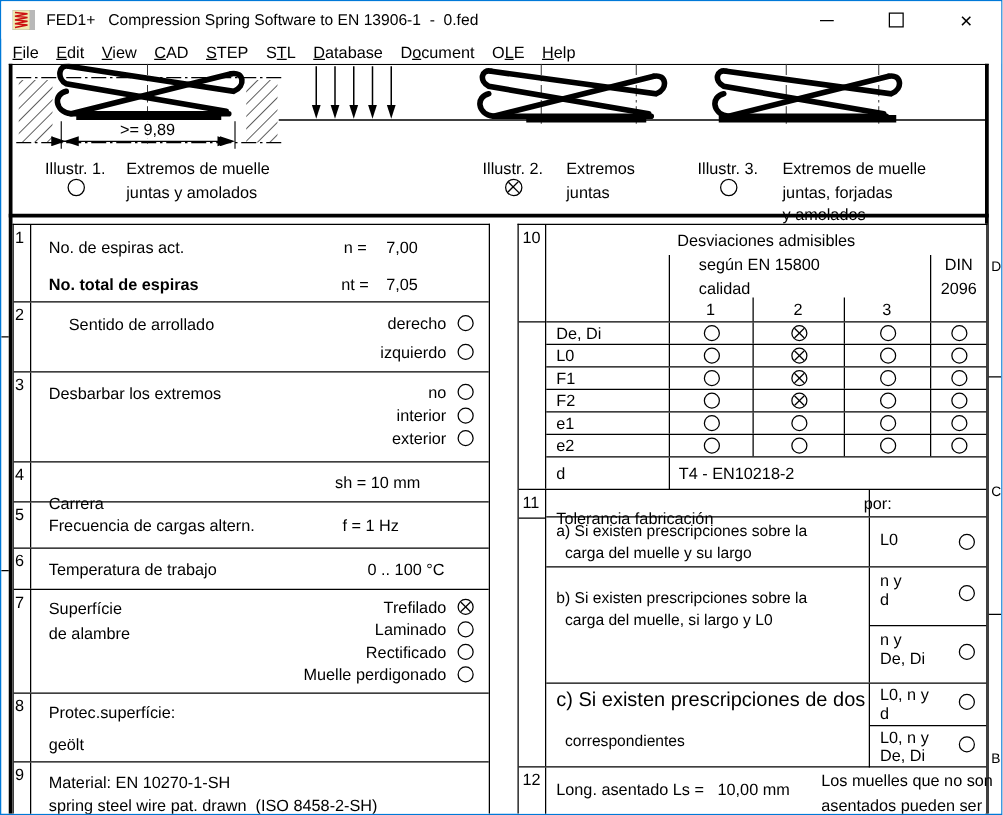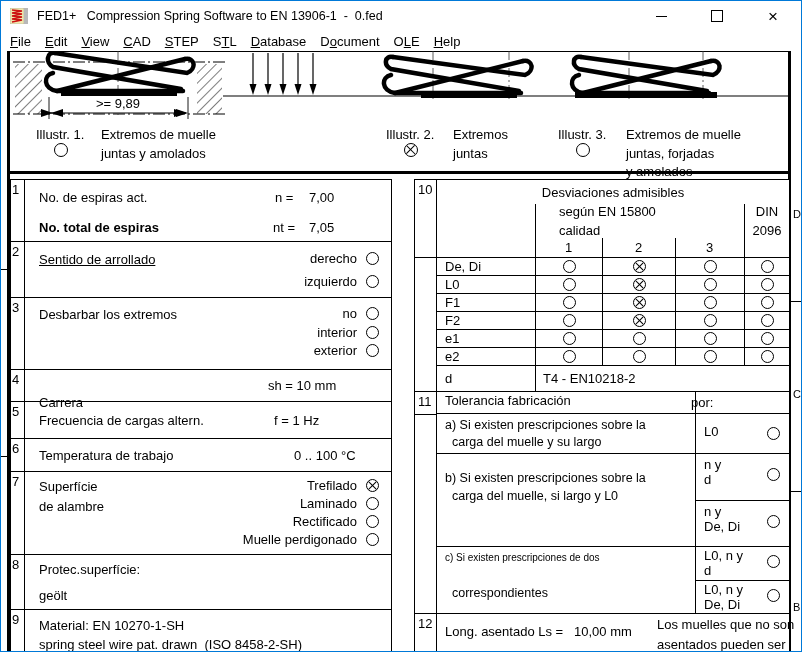--- a/index.html
+++ b/index.html
@@ -200,21 +200,21 @@
         <div class="abs" style="left:284px;top:10px;">7,00</div>
         <div class="abs" style="left:14px;top:40px;font-weight:bold;">No. total de espiras</div>
         <div class="abs" style="left:248px;top:40px;">nt =</div>
         <div class="abs" style="left:284px;top:40px;">7,05</div>
       </div>
     </div>
 
     <div class="sec" style="height:56px;">
       <div class="num">2</div>
       <div class="body">
-        <div class="abs" style="left:14px;top:10px;text-decoration:underline;">Sentido de arrollado</div>
+        <div class="abs" style="left:30px;top:10px;">Sentido de arrollado</div>
         <div class="opt" style="top:9px;"><span>derecho</span><span class="radio"></span></div>
         <div class="opt" style="top:32px;"><span>izquierdo</span><span class="radio"></span></div>
       </div>
     </div>
 
     <div class="sec" style="height:72px;">
       <div class="num">3</div>
       <div class="body">
         <div class="abs" style="left:14px;top:9px;">Desbarbar los extremos</div>
         <div class="opt" style="top:8px;"><span>no</span><span class="radio"></span></div>
@@ -397,21 +397,21 @@
       </div>
     </div>
 
     <div class="sec" style="height:222px;">
       <div class="num">
           <div class="numbox" style="height:21px;border-bottom:1px solid #000;margin-left:-3px;padding-left:3px;">11</div>
         </div>
       <div class="body">
 
         <div style="position:relative;height:22px;border-bottom:1px solid #000;box-sizing:border-box;">
-          <div class="abs" style="left:8px;top:1px;">Tolerancia fabricación</div>
+          <div class="abs" style="left:8px;top:15px;">Tolerancia fabricación</div>
           <div class="vline" style="left:258px;top:0;width:1px;height:21px;"></div>
           <div class="abs" style="left:254px;top:3px;">por:</div>
         </div>
 
         <div class="r11" style="height:40px;border-top:none;border-bottom:1px solid #000;box-sizing:border-box;position:relative;">
           <div class="abs" style="left:8px;top:4px;font-size:12.5px;">a) Si existen prescripciones sobre la</div>
           <div class="abs" style="left:15px;top:21px;font-size:12.5px;">carga del muelle y su largo</div>
           <div class="rcellbox">
             <div class="rsub" style="height:100%;">
               <div class="txt" style="top:10px;">L0</div>
@@ -431,21 +431,21 @@
             </div>
             <div class="rsub" style="height:46px;">
               <div class="txt">n y</div>
               <div class="txt" style="top:18px;">De, Di</div>
               <span class="radio" style="top:14px;margin-top:0;"></span>
             </div>
           </div>
         </div>
 
         <div class="r11" style="height:67px;box-sizing:border-box;position:relative;">
-          <div class="abs" style="left:8px;top:5px;font-size:10px;">c) Si existen prescripciones de dos</div>
+          <div class="abs" style="left:8px;top:5px;font-size:16px;">c) Si existen prescripciones de dos</div>
           <div class="abs" style="left:15px;top:39px;font-size:12.5px;">correspondientes</div>
           <div class="rcellbox">
             <div class="rsub" style="height:33px;">
               <div class="txt" style="top:1px;">L0, n y</div>
               <div class="txt" style="top:16px;">d</div>
               <span class="radio" style="top:8px;margin-top:0;"></span>
             </div>
             <div class="rsub" style="height:33px;">
               <div class="txt" style="top:1px;">L0, n y</div>
               <div class="txt" style="top:16px;">De, Di</div>

